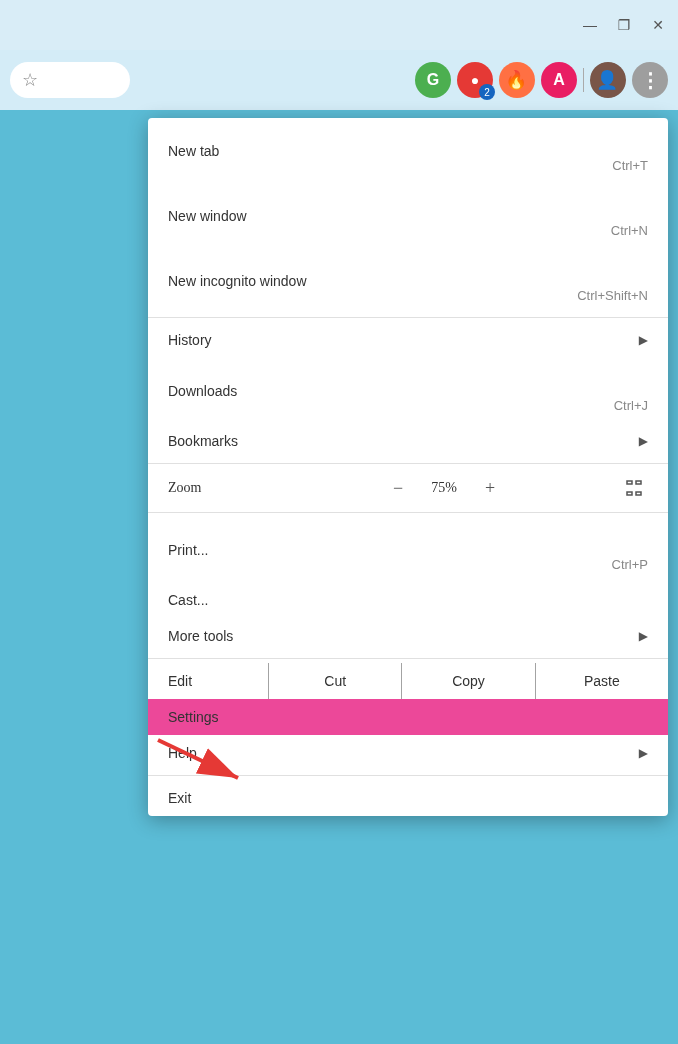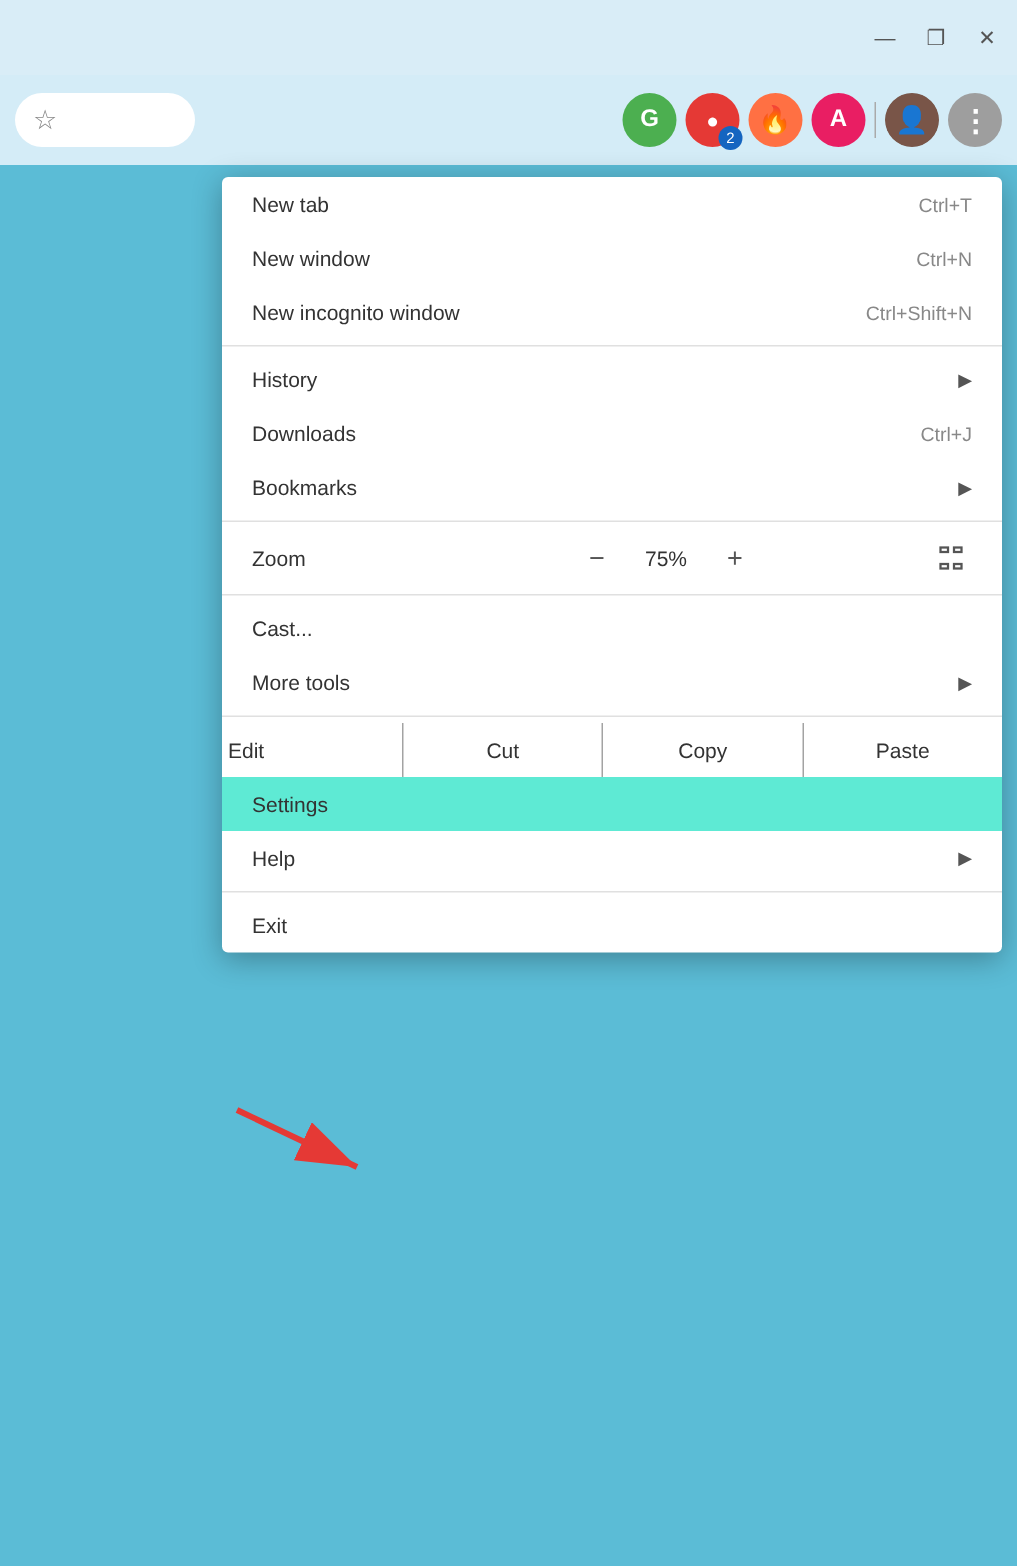--- a/index.html
+++ b/index.html
@@ -130,50 +130,52 @@
       justify-content: space-between;
       padding: 10px 20px;
       font-size: 14px;
       color: #333;
       cursor: pointer;
       user-select: none;
       gap: 24px;
     }
 
     .menu-item.highlighted {
-      background: #5eead4;
+      background: #ec4899;
     }
 
     .menu-item-label {
       font-size: 14px;
       color: #333;
     }
 
     .menu-item-shortcut {
       font-size: 13px;
       color: #888;
+      margin-top: 30px;
     }
 
     .menu-separator {
       height: 1px;
       background: #e0e0e0;
       margin: 4px 0;
     }
 
     .menu-arrow {
       color: #555;
       font-size: 12px;
     }
 
     
     .zoom-row {
       display: flex;
       align-items: center;
       padding: 6px 0;
       border-bottom: none;
+      font-family: Liberation Serif, serif;
     }
 
     .zoom-label {
       padding-left: 20px;
       font-size: 14px;
       color: #333;
       width: 120px;
     }
 
     .zoom-controls {
@@ -214,21 +216,21 @@
     }
 
     
     .edit-row {
       display: flex;
       align-items: center;
       padding: 0;
     }
 
     .edit-label {
-      padding: 10px 4px;
+      padding: 10px 20px;
       font-size: 14px;
       color: #333;
       width: 120px;
     }
 
     .edit-btn {
       flex: 1;
       text-align: center;
       padding: 10px 8px;
       font-size: 14px;
@@ -338,20 +340,24 @@
         <rect x="2" y="2" width="5" height="3" stroke="#555" stroke-width="1.5" fill="none"></rect>
         <rect x="11" y="2" width="5" height="3" stroke="#555" stroke-width="1.5" fill="none"></rect>
         <rect x="2" y="13" width="5" height="3" stroke="#555" stroke-width="1.5" fill="none"></rect>
         <rect x="11" y="13" width="5" height="3" stroke="#555" stroke-width="1.5" fill="none"></rect>
       </svg>
     </div>
   </div>
 
   <div class="menu-separator"></div>
 
+  <div class="menu-item">
+    <span class="menu-item-label">Print...</span>
+    <span class="menu-item-shortcut">Ctrl+P</span>
+  </div>
 
   <div class="menu-item">
     <span class="menu-item-label">Cast...</span>
   </div>
 
 
   <div class="menu-item">
     <span class="menu-item-label">More tools</span>
     <span class="menu-arrow">▶</span>
   </div>

